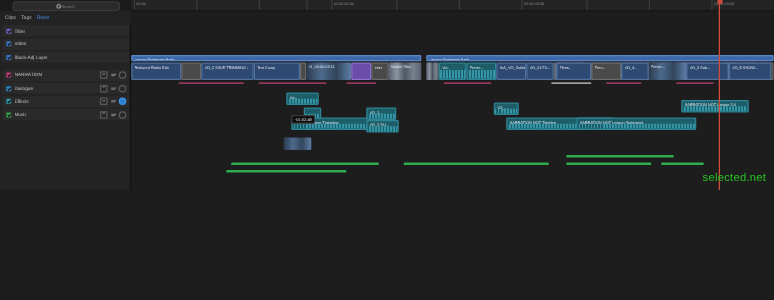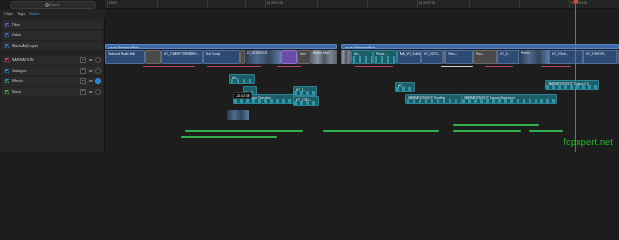--- a/index.html
+++ b/index.html
@@ -336,14 +336,14 @@
         <div class="ubar u-green" style="left: 424px; top: 122px; width: 34px; height: 1.8px;"></div>
       </div>
 
     <div class="playhead" id="playhead" style="left: 470px;">
       <span class="ph-head"></span>
     </div>
 
     <div class="tip" id="tip" style="left: 128px; top: 92px;">-01:02:48</div>
   </div>
 
-  <div class="wm">fcpxpert.net</div>
+  <div class="wm">selected.net</div>
 </div>
 
 </body></html>

